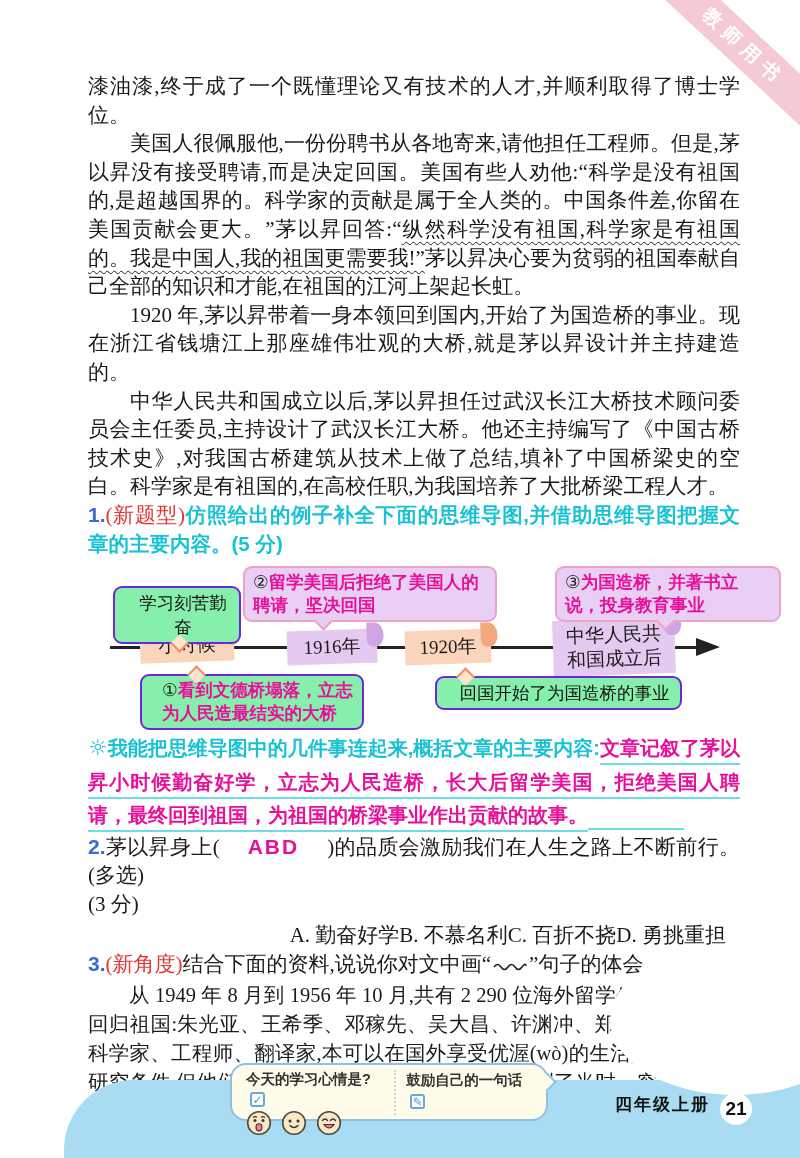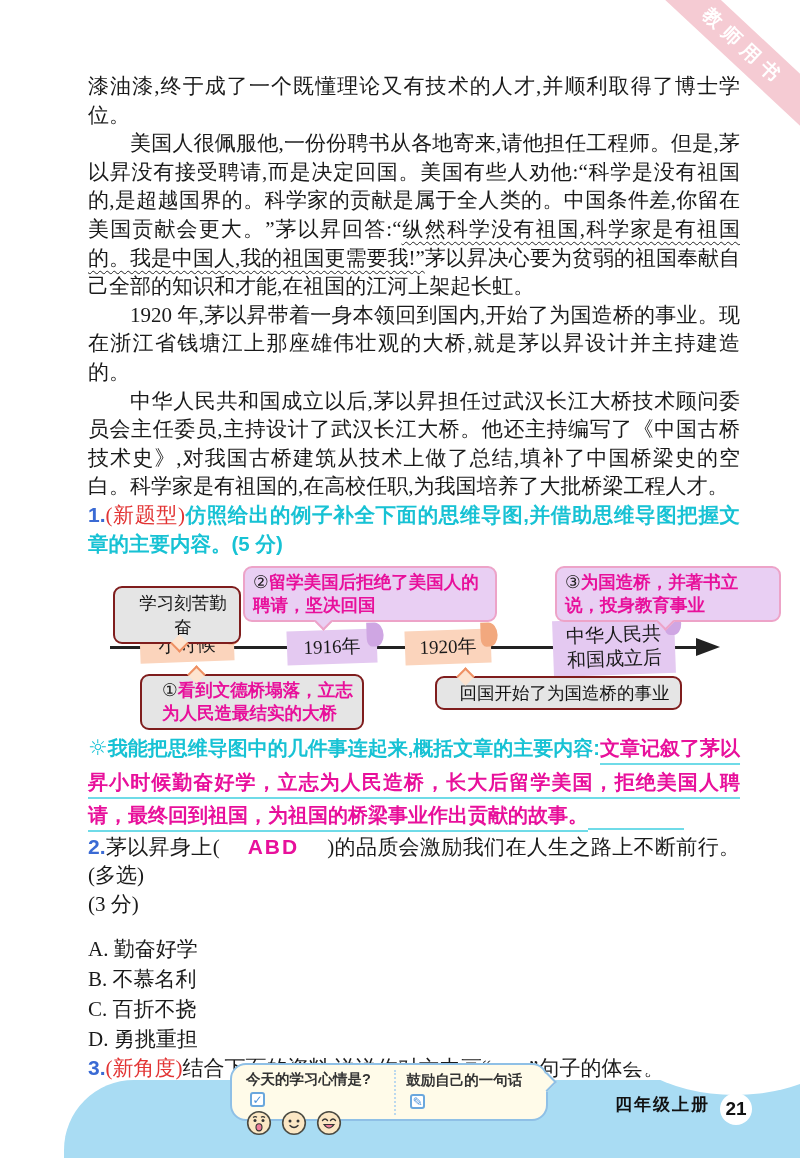--- a/index.html
+++ b/index.html
@@ -33,21 +33,21 @@
   .tl-arrow { position:absolute; left:608px; top:74px; width:0; height:0;
               border-left:24px solid #222; border-top:9px solid transparent; border-bottom:9px solid transparent; }
   .node { position:absolute; text-align:center; font-size:19px; z-index:2;
           padding:4px 6px; transform:rotate(-2deg); }
   .node .curl { position:absolute; right:-7px; top:-6px; width:17px; height:24px;
                 border-radius:0 80% 70% 50%; z-index:-1; }
   .node.peach { background:#fbd4bc; } .node.peach .curl { background:#f2a87e; }
   .node.lav   { background:#e4c9f1; } .node.lav .curl { background:#cfa6e3; }
 
   .callout { position:absolute; border-radius:9px; padding:3px 8px; z-index:3; text-align:left; }
-  .callout.peach-c { background:#e5e5e5; border:2px solid #7f1d1d;padding-left:20px; }
+  .callout.peach-c { background:#86efac; border:2px solid #6d28d9;padding-left:20px; }
   .callout.lav-c   { background:#e9cff3; border:2px solid #eda3c8; }
   .given  { font-size:17.5px; color:#111; }
   .answer-hand { color:#e8109b; font-weight:bold; font-family:"Liberation Sans",sans-serif; font-size:17.5px; line-height:23px; }
   .co-num { color:#222; font-weight:normal; font-family:"Liberation Serif",serif; }
   .tail { position:absolute; width:13px; height:13px; transform:rotate(45deg); z-index:2; }
   .tail.down { bottom:-8px; } .tail.up { top:-8px; }
   .tail.peach-t { background:#fde4d0; }
   .tail.peach-t.down { border-right:2px solid #ef9063; border-bottom:2px solid #ef9063; }
   .tail.peach-t.up   { border-left:2px solid #ef9063; border-top:2px solid #ef9063; }
   .tail.lav-t { background:#e9cff3; }
@@ -57,21 +57,21 @@
   .summary { margin-top:5px; font-size:20px; line-height:33.5px; text-align:justify; }
   .bulb { color:#17c2d4; font-size:22px; font-family:"DejaVu Sans",sans-serif; }
   .lead-cyan { color:#17c2d4; font-family:"Liberation Sans",sans-serif; font-weight:700; }
   .ans-magenta { color:#e8109b; font-weight:bold; font-family:"Liberation Sans",sans-serif;
                  text-decoration:underline; text-decoration-color:#6fdbe8;
                  text-decoration-thickness:2px; text-underline-offset:8px; }
   .fill { display:inline-block; height:2px; vertical-align:baseline; position:relative; top:8px; }
   .fill.cyan { background:#6fdbe8; width:96px; }
 
   .abd { color:#e8109b; font-weight:bold; font-family:"Liberation Sans",sans-serif; padding:0 28px; letter-spacing:2px; }
-  .options { display:flex; justify-content:flex-end; padding-right:14px; font-size:21px; line-height:30px; margin-top:16px;flex-direction:column; }
+  .options { display:flex; justify-content:flex-end; padding-right:14px; font-size:21px; line-height:30px; margin-top:2px; }
   .material { font-size:20.5px; line-height:29px; text-align:justify; margin-top:2px; }
   .shili { margin-top:4px; font-size:20px; line-height:33.5px; text-align:justify; }
   .shili .txt { color:#e8109b; font-weight:bold; font-family:"Liberation Sans",sans-serif;
                 text-decoration:underline; text-decoration-color:#8f8f8f;
                 text-decoration-thickness:2px; text-underline-offset:8px; }
   .wavy-blank { display:inline-block; vertical-align:baseline; margin:0 2px; }
 
   
   .footer-blue { position:absolute; left:64px; right:0; top:1080px; bottom:0;
                  background:#a9dcf3; border-top-left-radius:70px; z-index:1; }

